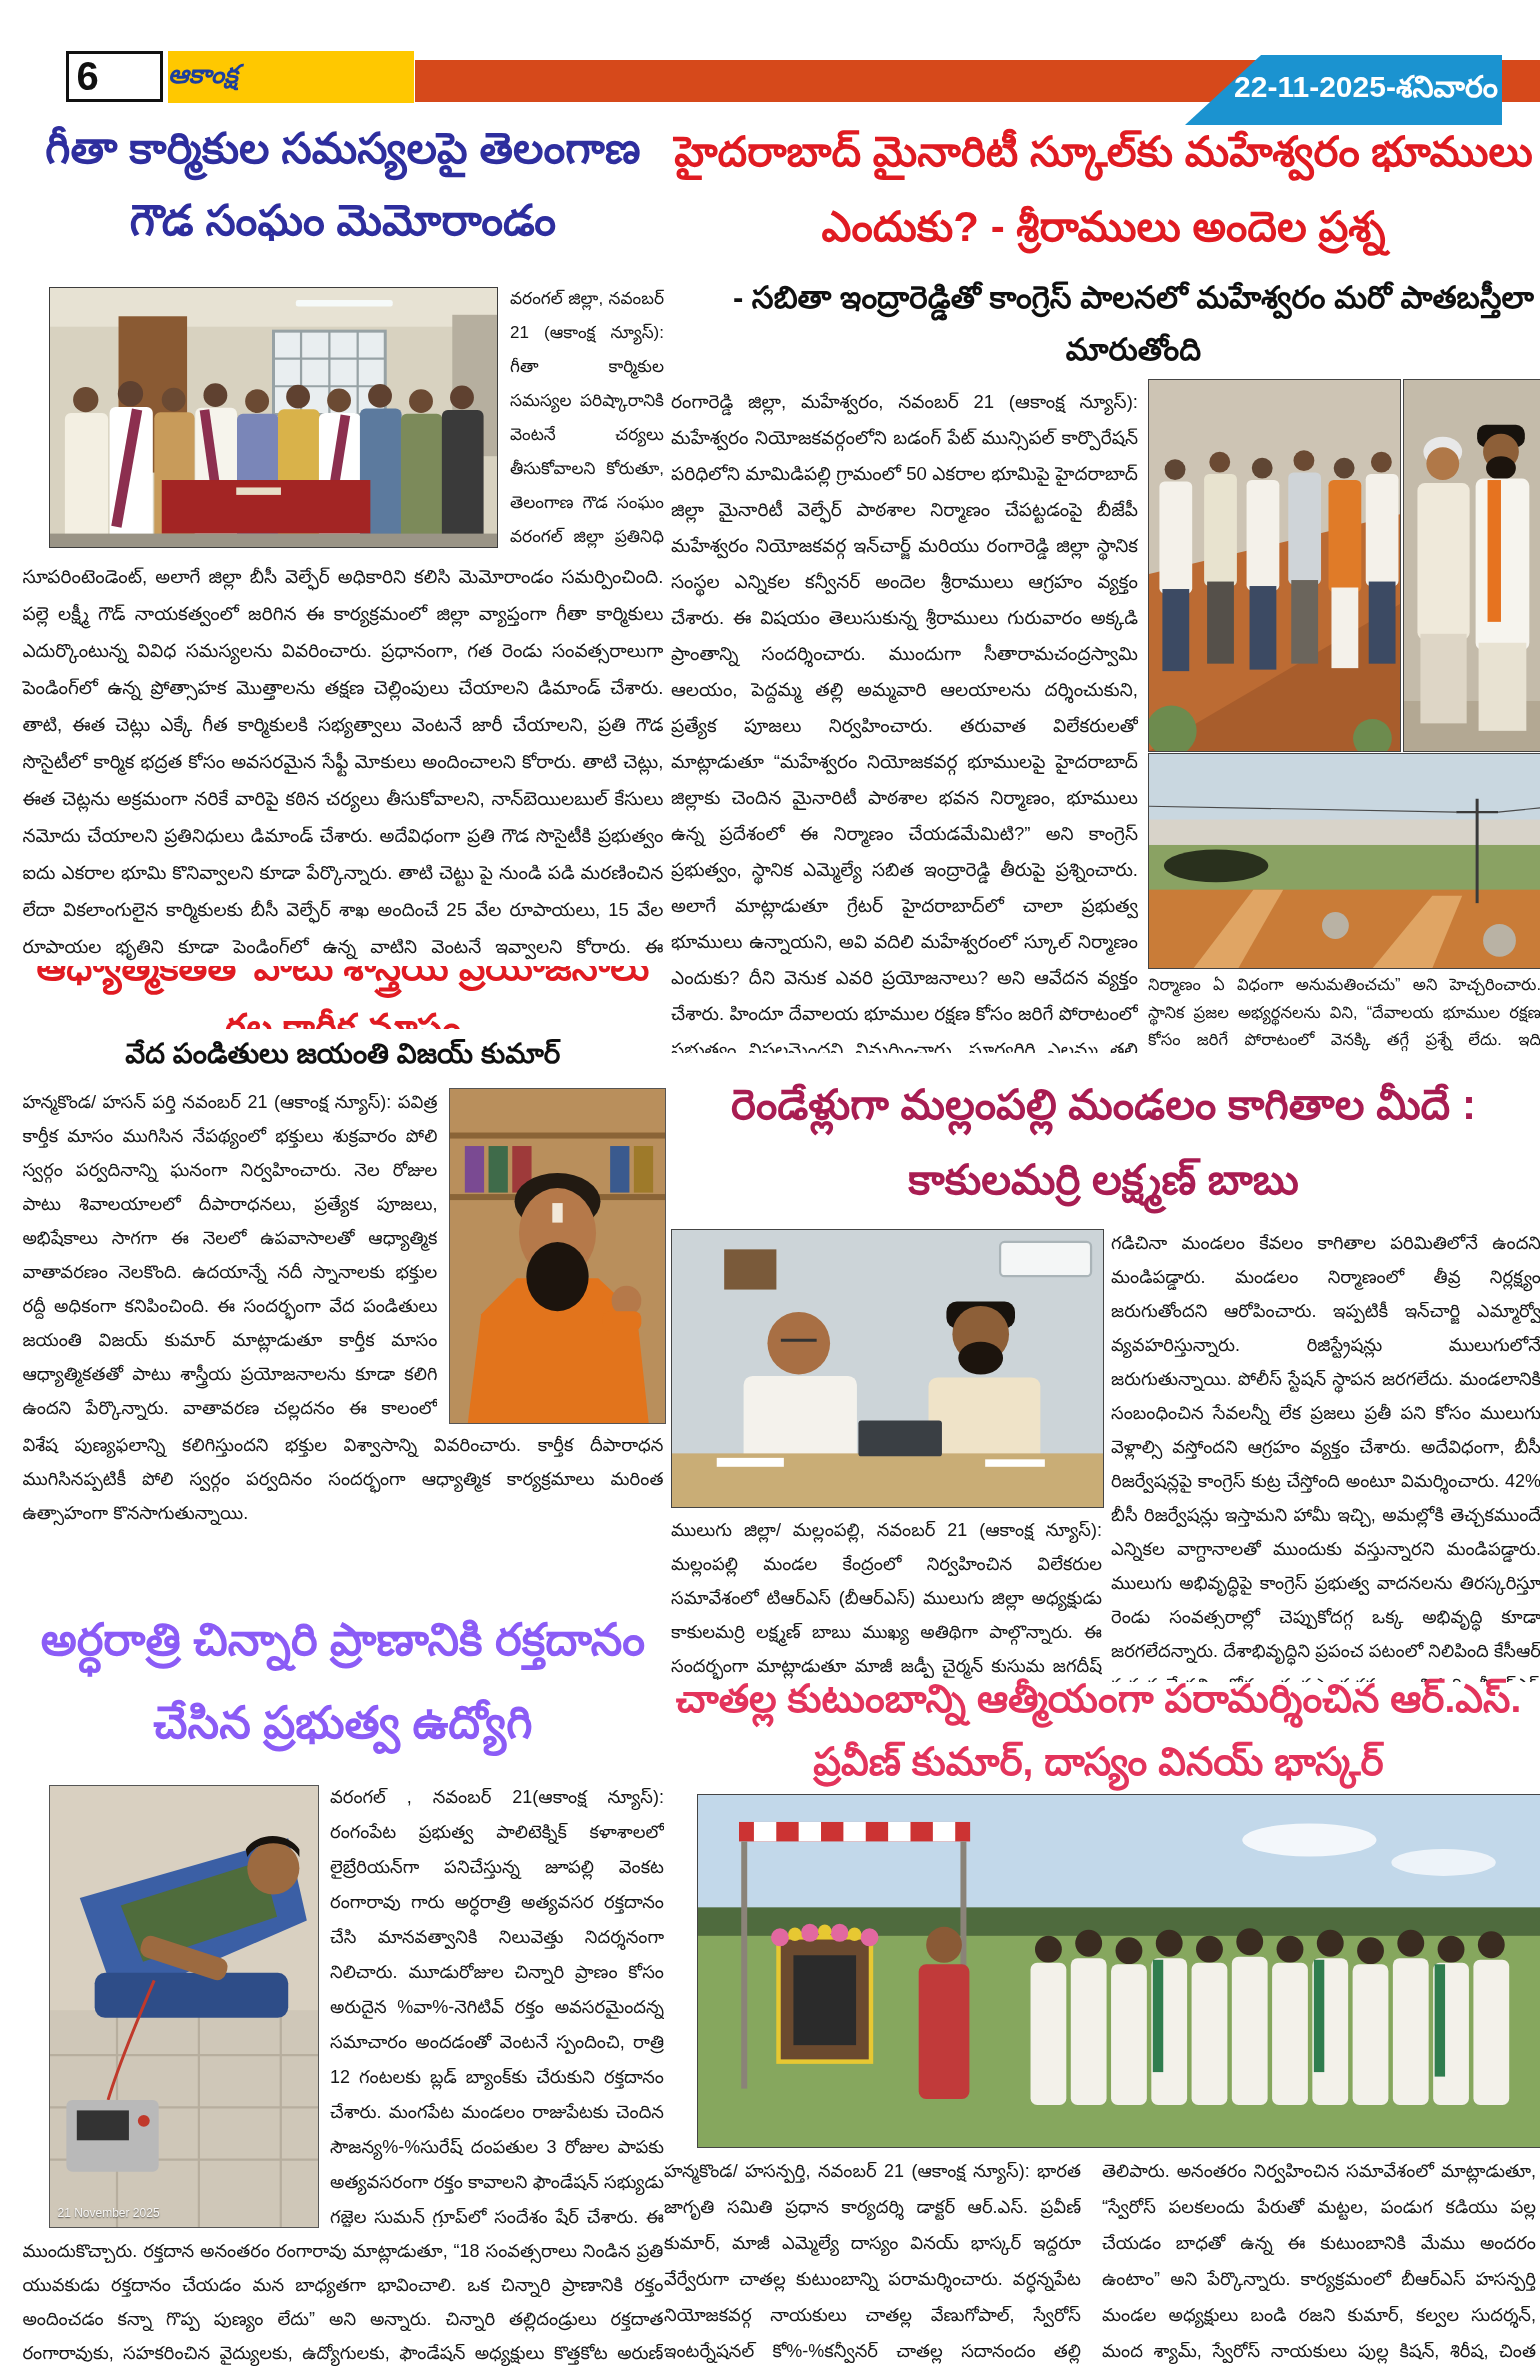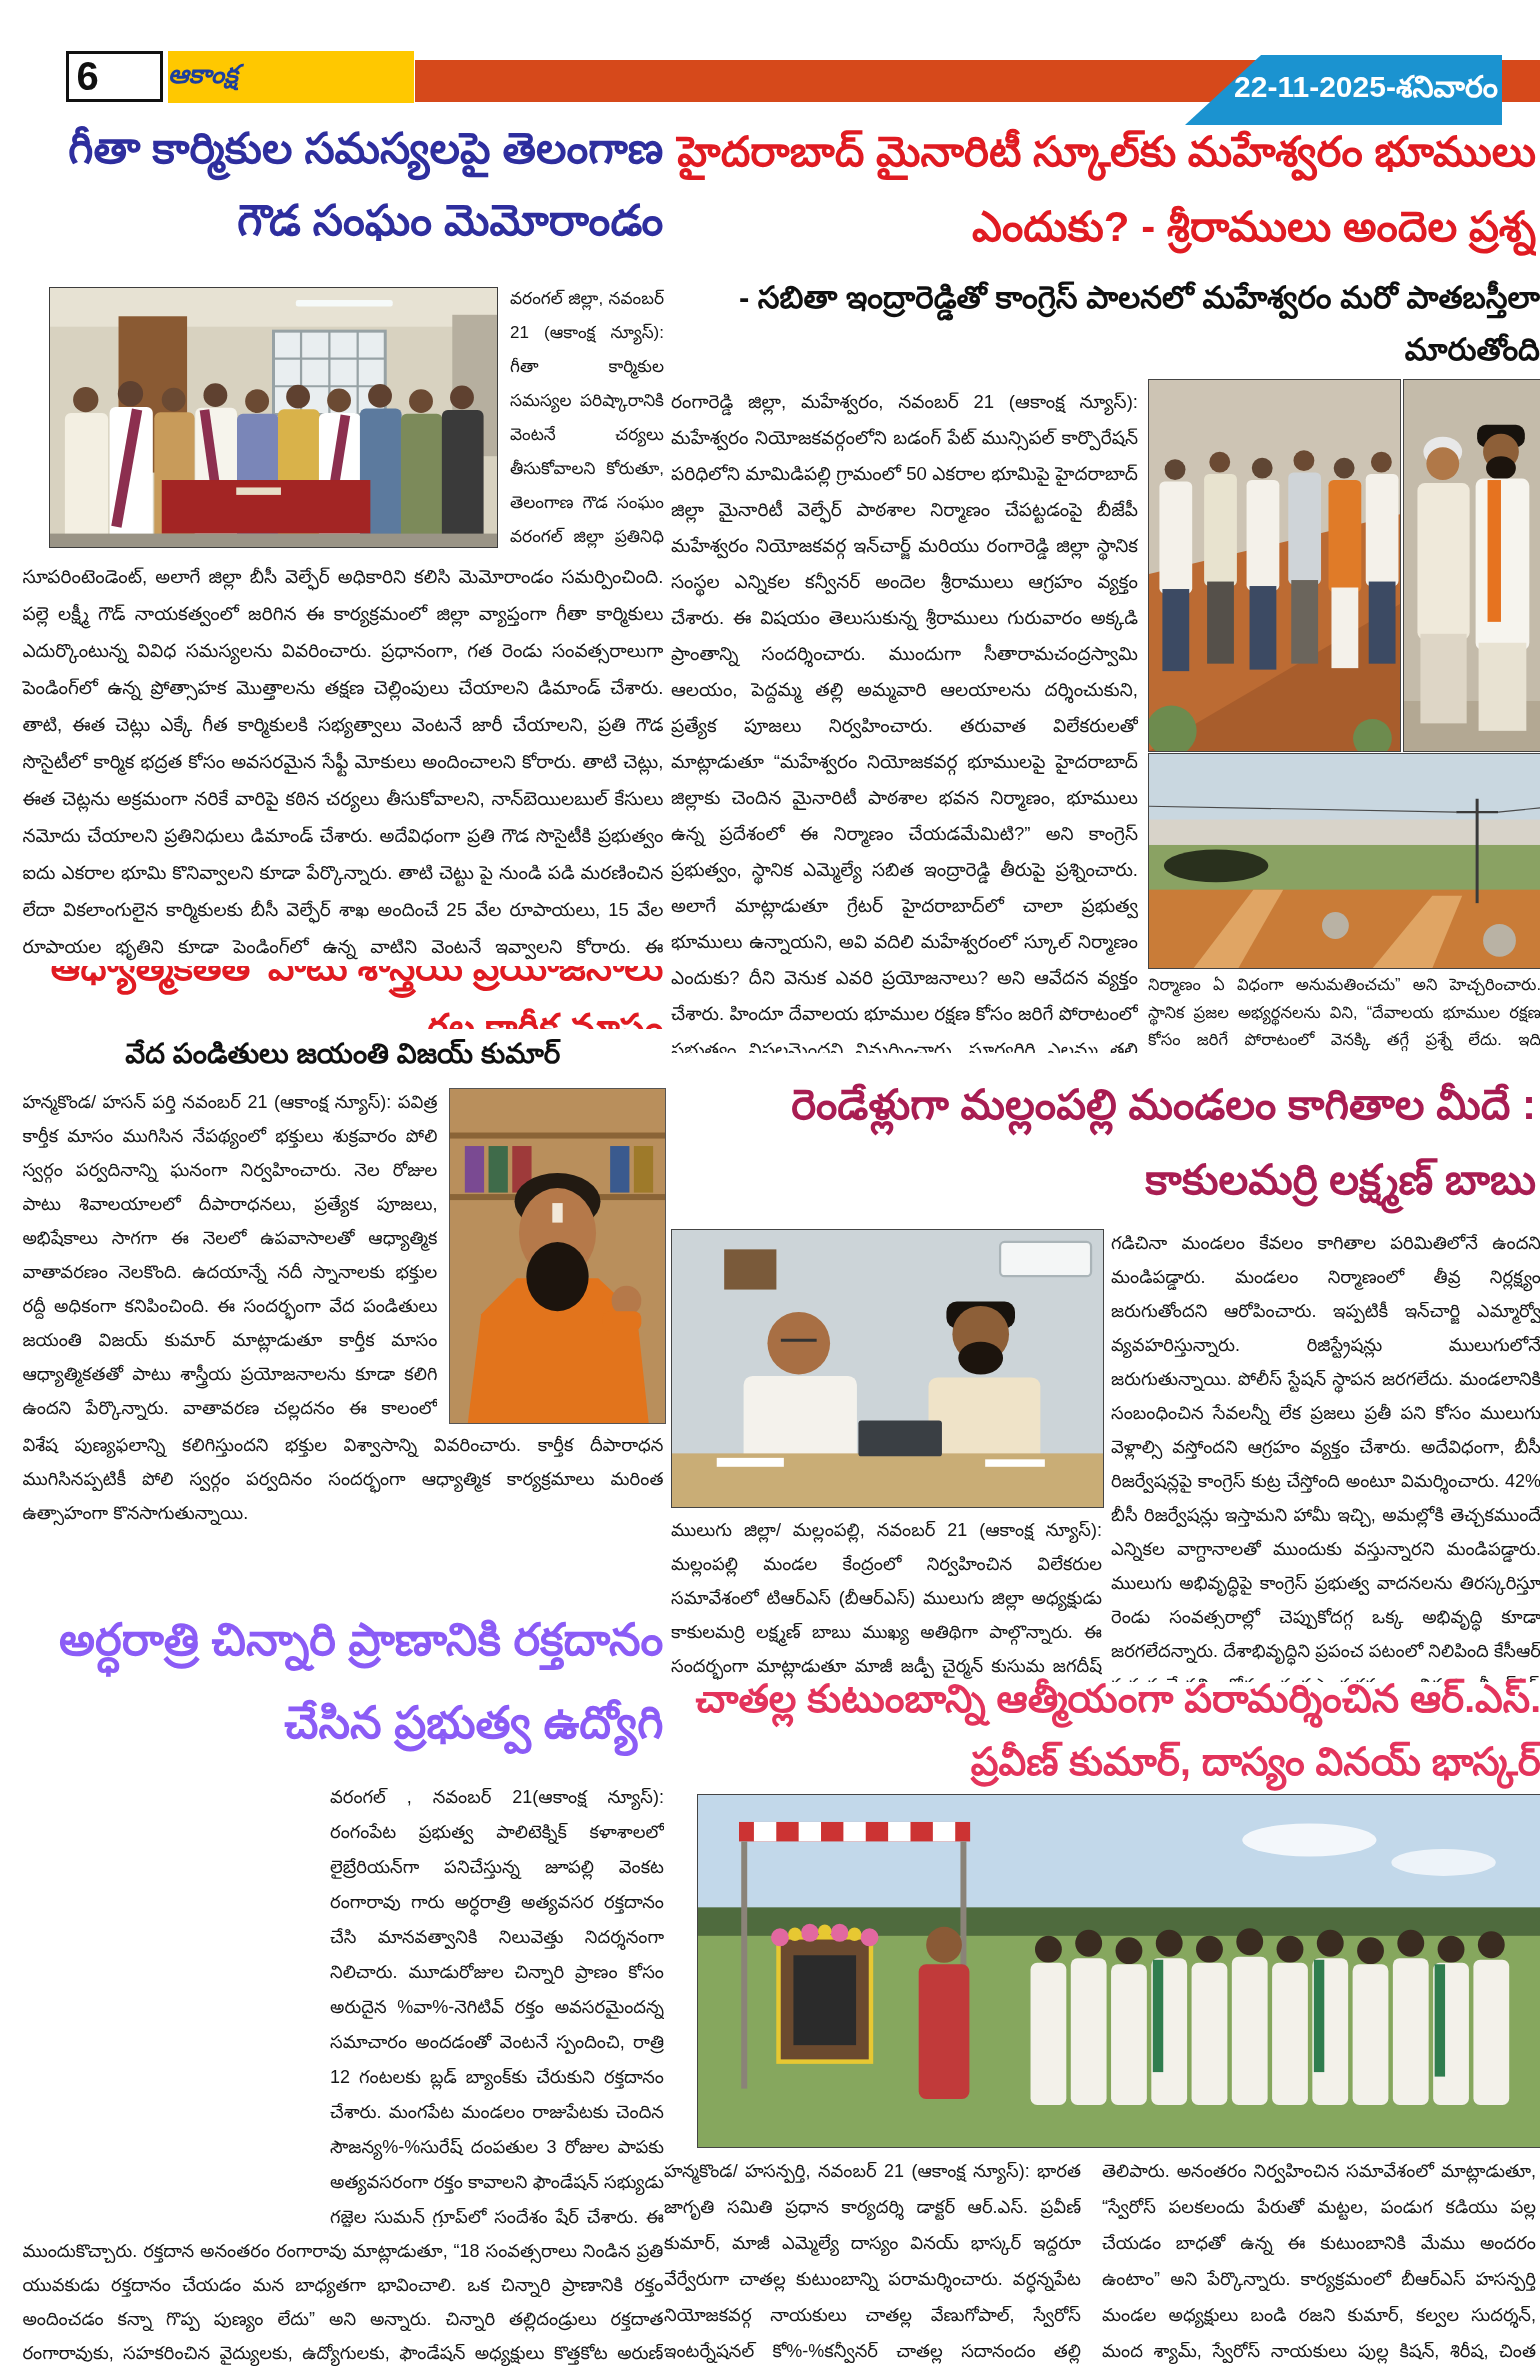--- a/index.html
+++ b/index.html
@@ -13,21 +13,21 @@
            font-size:40px;font-weight:bold;color:#111;box-sizing:border-box;}
   .logobox{left:168px;top:51px;width:246px;height:52px;background:#ffc800;
            display:flex;align-items:center;justify-content:flex-start;
            font-size:26px;font-weight:bold;color:#1d3f9e;font-style:italic;}
   .topbar{left:415px;top:60px;width:1126px;height:42px;background:#d6491b;}
   .datebox{left:1185px;top:55px;width:317px;height:70px;background:#1b93d0;
            clip-path:polygon(24% 0,100% 0,100% 100%,0% 100%);
            display:flex;align-items:center;justify-content:center;padding-left:45px;
            font-size:30px;font-weight:bold;color:#ffffff;box-sizing:border-box;}
   
-  .headline{display:flex;align-items:center;justify-content:center;text-align:right;font-weight:bold;}
+  .headline{display:flex;align-items:center;justify-content:center;text-align:center;font-weight:bold;}
   .bodytxt{text-align:justify;color:#161616;}
   
   .a1-headline{left:22.4px;top:110px;width:641px;height:148px;font-size:43px;line-height:72px;color:#2e2e9e;}
   .a1-photo{left:49px;top:287px;width:447px;height:259px;border:0.7px solid #3c3c3c;}
   .a1-side{left:510px;top:282px;width:154px;height:268px;font-size:17px;line-height:34px;}
   .a1-body{left:22.4px;top:558px;width:641px;height:403px;font-size:18.6px;line-height:37px;}
   
   .a3-headline{left:22.4px;top:966px;width:641px;height:63px;font-size:37px;line-height:60px;color:#e01b22;}
   .a3-subhead{left:22.4px;top:1033px;width:641px;height:42px;font-size:28px;line-height:40px;color:#111;}
   .a3-photo{left:449px;top:1088px;width:215px;height:334px;border:0.7px solid #555;}
@@ -259,20 +259,38 @@
       <rect x="60" y="306" width="90" height="12" fill="#ffffff"></rect>
       <rect x="420" y="308" width="80" height="10" fill="#ffffff"></rect>
     </svg>
   </div>
 
   <div class="abs bodytxt a4-colright">గడిచినా మండలం కేవలం కాగితాల పరిమితిలోనే ఉందని మండిపడ్డారు. మండలం నిర్మాణంలో తీవ్ర నిర్లక్ష్యం జరుగుతోందని ఆరోపించారు. ఇప్పటికీ ఇన్‌చార్జి ఎమ్మార్వో వ్యవహరిస్తున్నారు. రిజిస్ట్రేషన్లు ములుగులోనే జరుగుతున్నాయి. పోలీస్ స్టేషన్ స్థాపన జరగలేదు. మండలానికి సంబంధించిన సేవలన్నీ లేక ప్రజలు ప్రతీ పని కోసం ములుగు వెళ్లాల్సి వస్తోందని ఆగ్రహం వ్యక్తం చేశారు. అదేవిధంగా, బీసీ రిజర్వేషన్లపై కాంగ్రెస్ కుట్ర చేస్తోంది అంటూ విమర్శించారు. 42% బీసీ రిజర్వేషన్లు ఇస్తామని హామీ ఇచ్చి, అమల్లోకి తెచ్చకముందే ఎన్నికల వాగ్దానాలతో ముందుకు వస్తున్నారని మండిపడ్డారు. ములుగు అభివృద్ధిపై కాంగ్రెస్ ప్రభుత్వ వాదనలను తిరస్కరిస్తూ రెండు సంవత్సరాల్లో చెప్పుకోదగ్గ ఒక్క అభివృద్ధి కూడా జరగలేదన్నారు. దేశాభివృద్ధిని ప్రపంచ పటంలో నిలిపింది కేసీఆర్ ప్రభుత్వమేనని, రోడ్లు, వ్యవసాయకరణ అభివృద్ధి బీఆర్ఎస్ పాలనలోనే జరిగాయని పేర్కొన్నారు. ఈ కార్యక్రమంలో మండల పార్టీ అధ్యక్షుడు మాజీ సింగరేణి చిట్రా సంతోష్, మాజీ గ్రంథాలయ సంస్థ చైర్మన్ గోవింద్ నాయక్, మాజీ సర్పంచ్ చంద్ కుమార్ తదితరులు పాల్గొన్నారు.</div>
   <div class="abs bodytxt a4-below">ములుగు జిల్లా/ మల్లంపల్లి, నవంబర్ 21 (ఆకాంక్ష న్యూస్): మల్లంపల్లి మండల కేంద్రంలో నిర్వహించిన విలేకరుల సమావేశంలో టిఆర్ఎస్ (బీఆర్ఎస్) ములుగు జిల్లా అధ్యక్షుడు కాకులమర్రి లక్ష్మణ్ బాబు ముఖ్య అతిథిగా పాల్గొన్నారు. ఈ సందర్భంగా మాట్లాడుతూ మాజీ జడ్పీ చైర్మన్ కుసుమ జగదీష్ ఆకాంక్షతో, స్థానిక ప్రజల దీర్ఘకాల డిమాండ్ మేరకు కేసీఆర్ ప్రభుత్వం మల్లంపల్లి మండలాన్ని ఏర్పాటు చేసిందని గుర్తుచేశారు. అయితే, కాంగ్రెస్ ప్రభుత్వం వచ్చి రెండేళ్లు</div>
 
   <div class="abs headline a5-headline">అర్ధరాత్రి చిన్నారి ప్రాణానికి రక్తదానం చేసిన ప్రభుత్వ ఉద్యోగి</div>
 
+  <div class="abs photo-frame a5-photo">
+    <svg viewBox="0 0 360 590" preserveAspectRatio="none">
+      <rect width="360" height="590" fill="#d9d0c1"></rect>
+      <rect x="0" y="300" width="360" height="290" fill="#cfc7b8"></rect>
+      <path d="M0 360h360M0 430h360M0 500h360M90 300v290M200 300v290M310 300v290" stroke="#b7ae9e" stroke-width="3"></path>
+      <polygon points="40,150 320,70 345,180 90,290" fill="#3b5fa5"></polygon>
+      <rect x="60" y="250" width="260" height="60" rx="14" fill="#2e4d88"></rect>
+      <polygon points="95,160 285,100 305,175 125,235" fill="#4f6c3c"></polygon>
+      <circle cx="300" cy="110" r="35" fill="#9c6a40"></circle>
+      <path d="M265 95 A38 30 0 0 1 335 95 L335 85 A40 32 0 0 0 263 85 Z" fill="#17120d"></path>
+      <rect x="120" y="215" width="120" height="30" rx="12" fill="#9c6a40" transform="rotate(18 180 230)"></rect>
+      <path d="M140 260 C110 330, 90 380, 78 420" stroke="#c0392b" stroke-width="4" fill="none"></path>
+      <rect x="22" y="420" width="124" height="96" rx="8" fill="#b9b9b9"></rect>
+      <rect x="36" y="434" width="70" height="40" fill="#333333"></rect>
+      <circle cx="126" cy="448" r="8" fill="#c0392b"></circle>
+    </svg>
+    <div class="stamp">21 November 2025</div>
+  </div>
 
   <div class="abs bodytxt a5-side">వరంగల్ , నవంబర్ 21(ఆకాంక్ష న్యూస్): రంగంపేట ప్రభుత్వ పాలిటెక్నిక్ కళాశాలలో లైబ్రేరియన్‌గా పనిచేస్తున్న జూపల్లి వెంకట రంగారావు గారు అర్ధరాత్రి అత్యవసర రక్తదానం చేసి మానవత్వానికి నిలువెత్తు నిదర్శనంగా నిలిచారు. మూడురోజుల చిన్నారి ప్రాణం కోసం అరుదైన %వా%-నెగిటివ్ రక్తం అవసరమైందన్న సమాచారం అందడంతో వెంటనే స్పందించి, రాత్రి 12 గంటలకు బ్లడ్ బ్యాంక్‌కు చేరుకుని రక్తదానం చేశారు. మంగపేట మండలం రాజుపేటకు చెందిన సౌజన్య%-%సురేష్ దంపతుల 3 రోజుల పాపకు అత్యవసరంగా రక్తం కావాలని ఫౌండేషన్ సభ్యుడు గజ్జెల సుమన్ గ్రూప్‌లో సందేశం షేర్ చేశారు. ఈ మెసేజ్‌ని గమనించిన పాలిటెక్నిక్ కళాశాల ఉద్యోగి, ఫౌండేషన్ ప్రధాన సభ్యుడు మణిగారు పోస్టు చేయగా, రంగారావు తక్షణమే</div>
   <div class="abs bodytxt a5-bodyfull">ముందుకొచ్చారు. రక్తదాన అనంతరం రంగారావు మాట్లాడుతూ, “18 సంవత్సరాలు నిండిన ప్రతి యువకుడు రక్తదానం చేయడం మన బాధ్యతగా భావించాలి. ఒక చిన్నారి ప్రాణానికి రక్తం అందించడం కన్నా గొప్ప పుణ్యం లేదు” అని అన్నారు. చిన్నారి తల్లిదండ్రులు రక్తదాత రంగారావుకు, సహకరించిన వైద్యులకు, ఉద్యోగులకు, ఫౌండేషన్ అధ్యక్షులు కొత్తకోట అరుణ్ కుమార్, పోలీస్ కానిస్టేబుల్ కన్న రాజా (స్వచ్ఛంద్ రాజా), కానిస్టేబుల్ భల్లు కుమార్, కోల రాజేష్, ఉపాధ్యాయుడు గజ్జెల సుమన్, కనవల వృద్ది, ఉప్పరపల్లి రాజ్ కుమార్, పాలకుర్తి విష్ణు, ఎస్.కె. ముస్తఫా, పులి కిరణ్ కుమార్ తదితరులు పాల్గొన్నారు.</div>
 
   <div class="abs headline a6-headline">చాతల్ల కుటుంబాన్ని ఆత్మీయంగా పరామర్శించిన ఆర్.ఎస్. ప్రవీణ్ కుమార్, దాస్యం వినయ్ భాస్కర్</div>
 
   <div class="abs photo-frame a6-photo">
     <svg viewBox="0 0 1132 470" preserveAspectRatio="none">
       <rect width="1132" height="470" fill="#c2d8ea"></rect>
       <ellipse cx="820" cy="60" rx="90" ry="22" fill="#ffffff" opacity="0.8"></ellipse>

